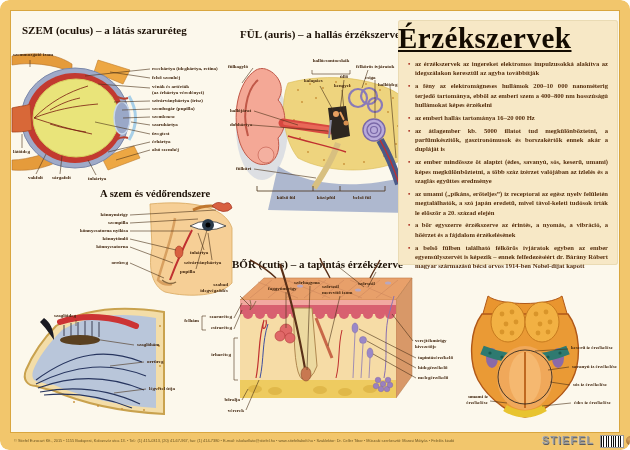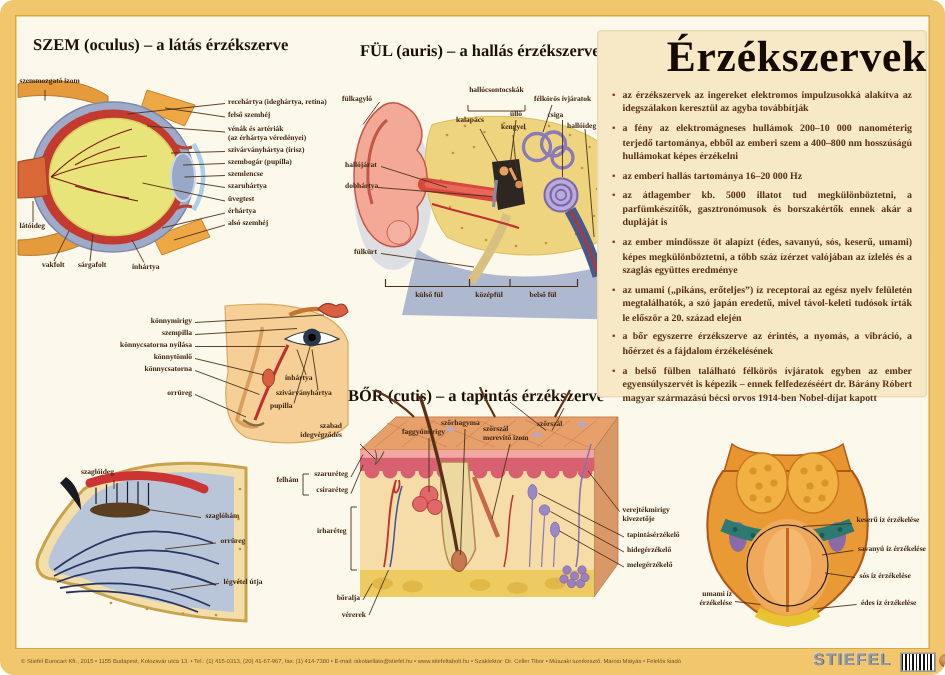--- a/index.html
+++ b/index.html
@@ -7,22 +7,22 @@
           font-family:"Liberation Serif",serif;border-radius:9px;}
   #frame{position:absolute;inset:0;border:10px solid #f2c66c;border-bottom-width:17px;
          border-radius:9px;pointer-events:none;box-shadow:inset 0 0 0 1px #d9a63f;z-index:40;}
   .sec{position:absolute;}
   .sec-title{position:absolute;font-weight:700;color:#1d1106;white-space:nowrap;}
   .label{position:absolute;font-size:5px;line-height:1.15;color:#40250e;white-space:pre-line;font-weight:700;}
   .label.r{text-align:right;}
   .art{position:absolute;left:0;top:0;}
   #panel{position:absolute;left:398px;top:20px;width:220px;height:245px;background:#f7e8c6;
          border-radius:3px;box-shadow:inset 0 0 0 1px #eadbb4;}
-  #panel h1{margin:2px 0 0 0;text-align:right;font-size:29px;font-weight:700;color:#140c02;
-            font-family:"Liberation Serif",serif;letter-spacing:0.5px;}
+  #panel h1{margin:2px 0 0 0;text-align:left;font-size:29px;font-weight:700;color:#140c02;
+            font-family:"Liberation Serif",serif;letter-spacing:0.5px;text-decoration:underline;}
   #panel ul{margin:4px 10px 0 10px;padding:0;list-style:none;}
   #panel li{position:relative;font-size:6.6px;line-height:1.42;color:#57300f;text-align:justify;
             padding-left:7px;margin-bottom:3.5px;font-weight:700;}
   #panel li::before{content:"•";position:absolute;left:0;top:0;color:#a8281a;}
   #footer{position:absolute;left:14px;top:435px;width:604px;height:13px;z-index:50;}
   #copyright{position:absolute;left:0;top:3px;width:440px;font-size:3.9px;color:#6b5420;
              font-family:"Liberation Sans",sans-serif;white-space:nowrap;overflow:hidden;}
   #brand{position:absolute;left:528px;top:-1px;font-family:"Liberation Sans",sans-serif;
          font-weight:800;font-size:11px;color:#9a9a9a;letter-spacing:1px;
          text-shadow:0.6px 0.6px 0 #5e5e5e, -0.4px -0.4px 0 #d8d8d8;}
@@ -31,21 +31,21 @@
   #emblem{position:absolute;left:612px;top:1px;width:9px;height:9px;border-radius:50%;
           background:radial-gradient(circle at 35% 35%,#e0a860,#7a4a18);}
   svg{display:block;}
 </style>
 </head>
 <body>
 
 <div id="poster">
 
   <div class="sec" id="sec-eye" style="left:10px;top:24px;width:212px;height:160px;">
-    <div class="sec-title" style="left:12px;top:0;font-size:11px;">SZEM (oculus) – a látás érzékszerve</div>
+    <div class="sec-title" style="left:12px;top:0;font-size:11px;">SZEM (oculus) – a látás szaruréteg</div>
     <svg class="art" width="212" height="160" viewBox="0 0 212 160">
       <path d="M2,32 C30,27 48,31 62,40 L62,48 C42,40 20,38 2,41 Z" fill="#e59b3b" stroke="#b5722a" stroke-width="0.6"></path>
       <path d="M2,146 C28,148 48,140 62,128 L62,120 C42,128 18,136 2,136 Z" fill="#e59b3b" stroke="#b5722a" stroke-width="0.6"></path>
       <path d="M88,36 L120,46 L113,60 L84,48 Z" fill="#eda743" stroke="#c07a28" stroke-width="0.6"></path>
       <path d="M92,134 L124,122 L130,134 L98,146 Z" fill="#eda743" stroke="#c07a28" stroke-width="0.6"></path>
       <ellipse cx="65" cy="94" rx="54" ry="50" fill="#9faac8" stroke="#7a88aa"></ellipse>
       <ellipse cx="65" cy="94" rx="49" ry="45" fill="#c23a30"></ellipse>
       <ellipse cx="66" cy="94" rx="43" ry="39" fill="#e9e47a" stroke="#d8d060"></ellipse>
       <path d="M24,94 C40,78 58,68 78,62 M24,94 C44,86 64,82 88,80 M24,94 C42,100 62,106 82,110 M40,86 C50,80 60,76 70,74 M40,100 C52,104 64,106 76,108" fill="none" stroke="#7a1a10" stroke-width="0.8"></path>
       <path d="M2,84 C10,82 16,82 20,80 L22,106 C14,108 8,108 2,108 Z" fill="#d86838" stroke="#a84820" stroke-width="0.8"></path>
@@ -82,20 +82,21 @@
     <div class="label" style="left:142px;top:115px;">érhártya</div>
     <div class="label" style="left:142px;top:123px;">alsó szemhéj</div>
     <div class="label" style="left:3px;top:28px;">szemmozgató izom</div>
     <div class="label" style="left:3px;top:125px;">látóideg</div>
     <div class="label" style="left:18px;top:151px;">vakfolt</div>
     <div class="label" style="left:42px;top:151px;">sárgafolt</div>
     <div class="label" style="left:78px;top:152px;">ínhártya</div>
   </div>
 
   <div class="sec" id="sec-protection" style="left:40px;top:188px;width:198px;height:112px;">
+    <div class="sec-title" style="left:60px;top:0;font-size:10.5px;">A szem és védőrendszere</div>
     <svg class="art" width="198" height="112" viewBox="0 0 198 112">
       <path d="M110,16 C150,12 185,18 192,40 L192,95 C180,108 150,110 125,104 C112,98 108,80 112,60 Z" fill="#f6cf96" stroke="#d8a860" stroke-width="0.8"></path>
       <path d="M135,30 C132,50 124,70 118,92 Q124,98 132,96" fill="none" stroke="#d8a060" stroke-width="2.5"></path>
       <path d="M153,22 Q170,14 188,22" fill="none" stroke="#c07830" stroke-width="3"></path>
       <path d="M172,18 q5,-6 12,-2 q6,-4 8,4 q-8,8 -20,-2 Z" fill="#d86040" stroke="#a03020" stroke-width="0.7"></path>
       <path d="M150,38 Q167,28 186,38 Q167,46 150,38 Z" fill="#ffffff" stroke="#333" stroke-width="0.8"></path>
       <circle cx="168" cy="37" r="6" fill="#2a3a4a"></circle>
         <circle cx="168" cy="37" r="2.5" fill="#000"></circle>
       <path d="M152,42 C144,58 136,76 130,92" fill="none" stroke="#c03030" stroke-width="2"></path>
       <ellipse cx="139" cy="64" rx="4" ry="6" fill="#d86040" stroke="#a03020" stroke-width="0.6"></ellipse>

